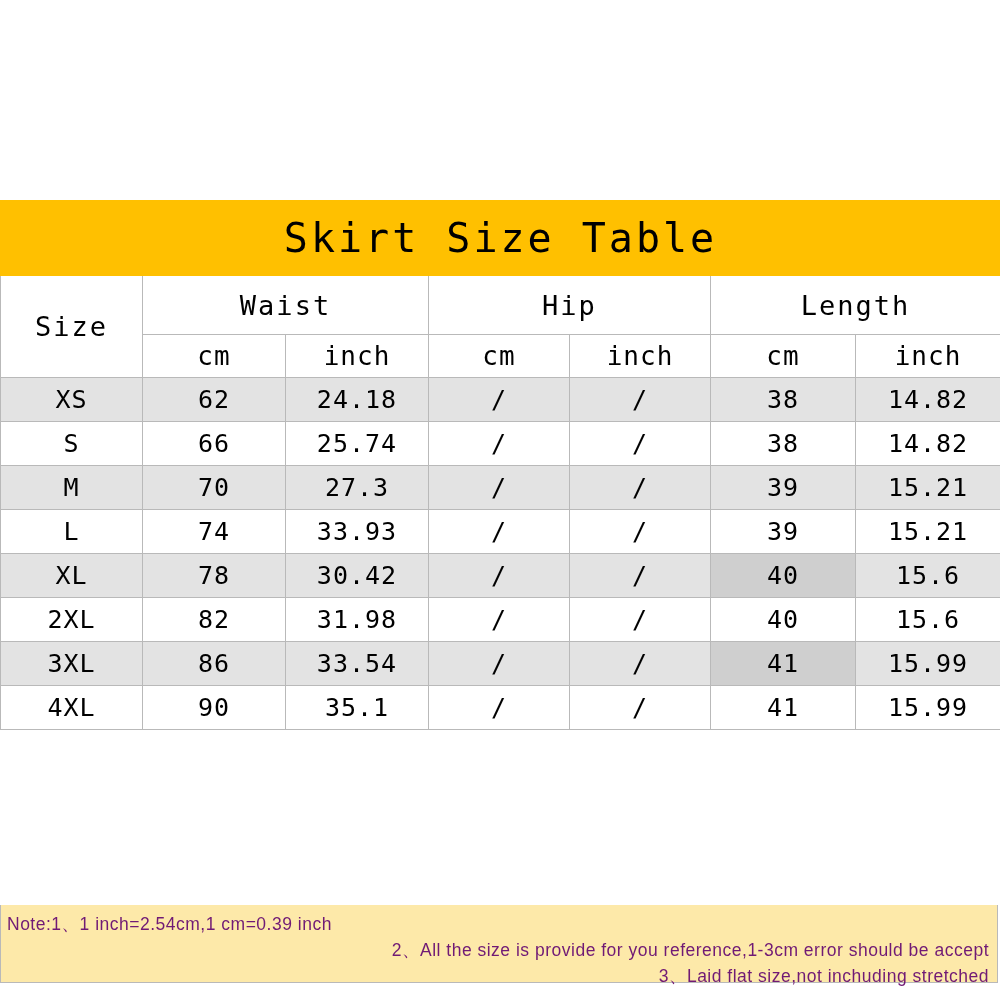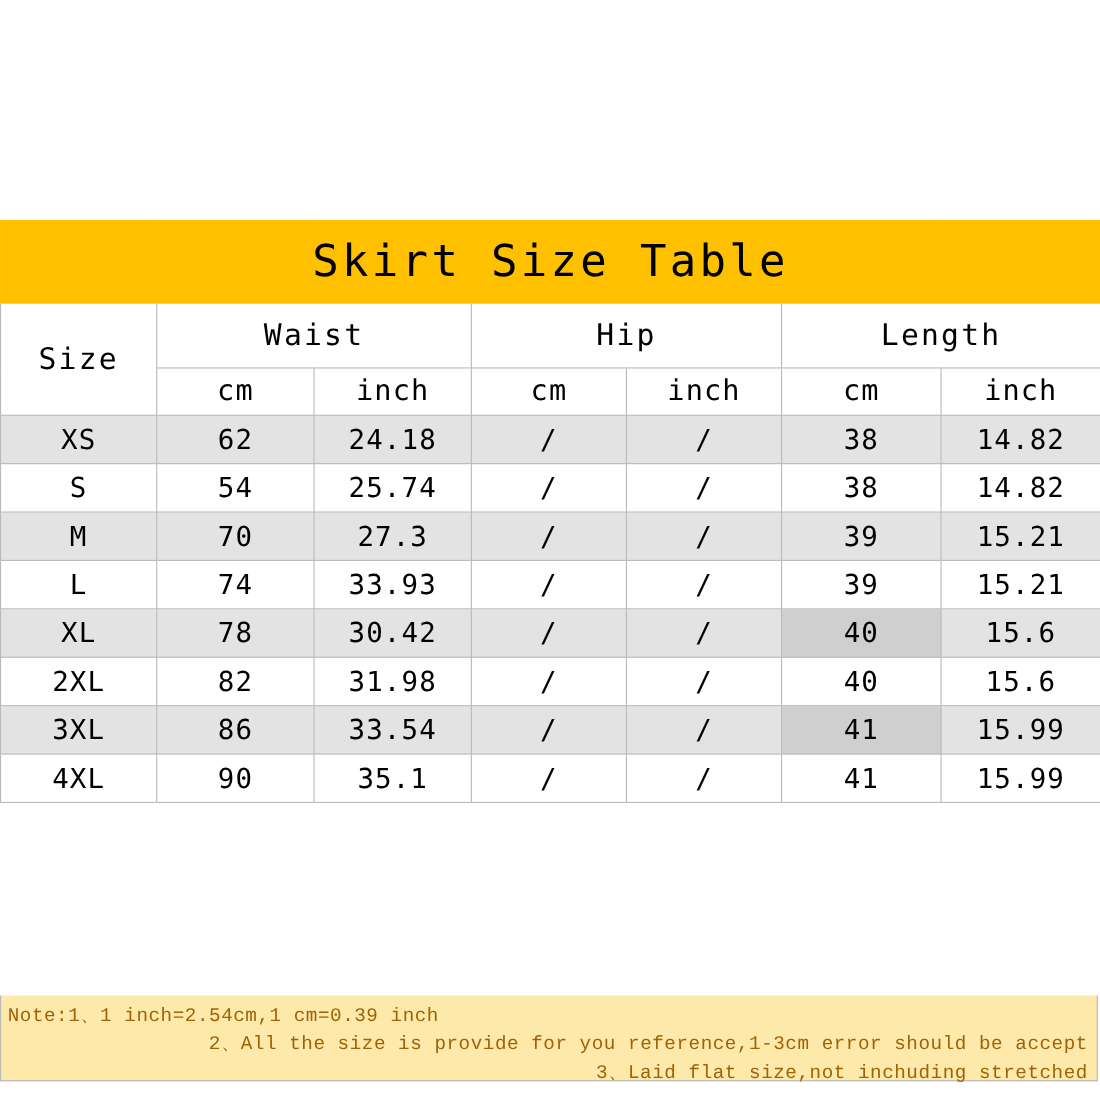--- a/index.html
+++ b/index.html
@@ -72,22 +72,22 @@
   .notes {
     position: absolute;
     left: 0;
     top: 705px;
     width: 998px;
     height: 78px;
     background: #FDE9A9;
     border: 1px solid #b9b9b9;
     border-top: none;
     box-sizing: border-box;
-    color: #a16207;
-    font-family: Liberation Mono, monospace;
+    color: #701a75;
+    font-family: Liberation Sans, sans-serif;
     font-size: 17.5px;
     line-height: 26px;
     padding: 6px 8px 0 6px;
     box-sizing: border-box;
     letter-spacing: 0.5px;
   }
   .notes div { white-space: pre; }
   .note-indent { padding-left: 22px; text-align: right; }
 </style>
 </head>
@@ -129,21 +129,21 @@
           <td class="size-col">XS</td>
           <td>62</td>
           <td>24.18</td>
           <td>/</td>
           <td>/</td>
           <td>38</td>
           <td>14.82</td>
         </tr>
         <tr class="data-row row-plain">
           <td class="size-col">S</td>
-          <td>54</td>
+          <td>66</td>
           <td>25.74</td>
           <td>/</td>
           <td>/</td>
           <td>38</td>
           <td>14.82</td>
         </tr>
         <tr class="data-row row-shade">
           <td class="size-col">M</td>
           <td>70</td>
           <td>27.3</td>

